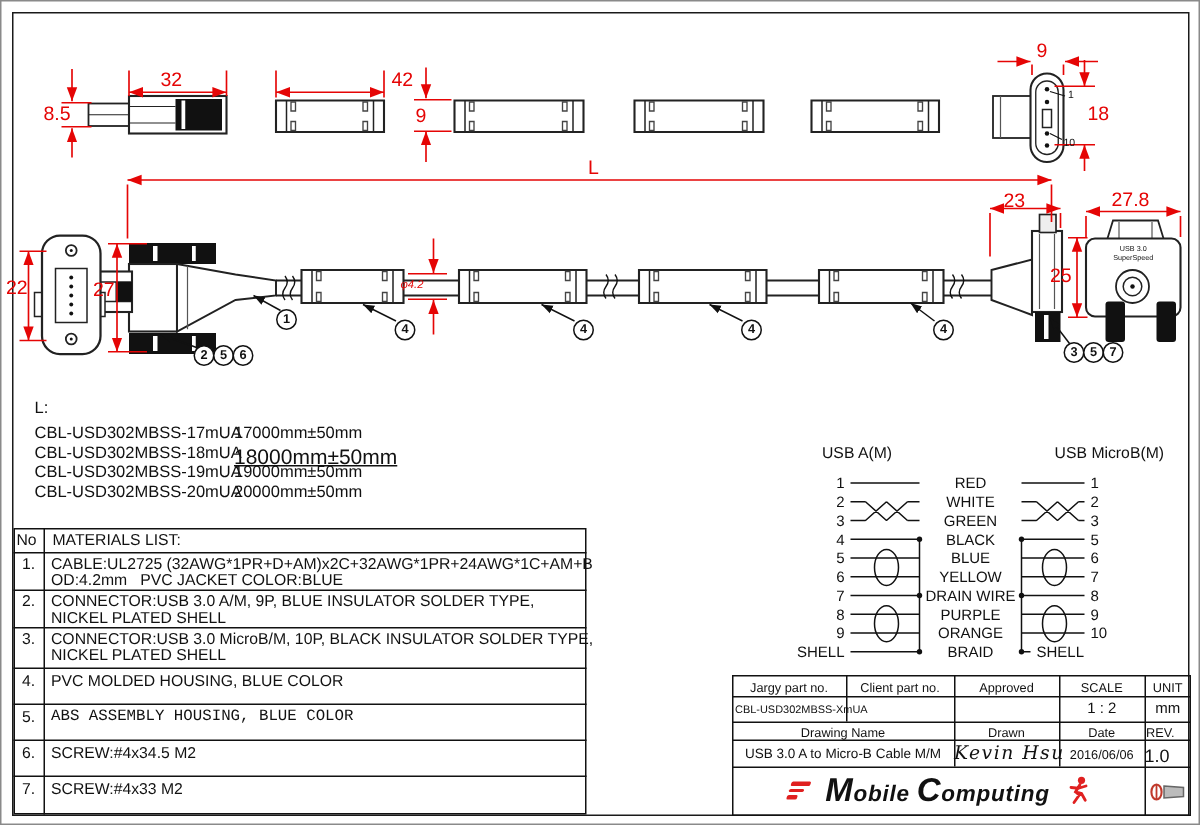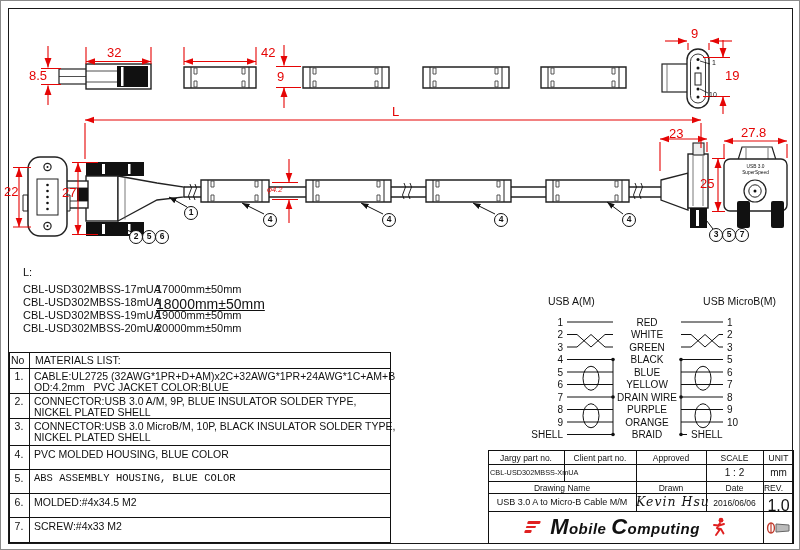--- a/index.html
+++ b/index.html
@@ -224,21 +224,21 @@
       <text x="711" y="64">1</text>
       <text x="708" y="96">10</text>
     </g>
   </svg>
 
   <div class="dim" style="left:106px;top:44px;">32</div>
   <div class="dim" style="left:217px;top:44px;margin-left:43px;">42</div>
   <div class="dim" style="left:28px;top:67px;">8.5</div>
   <div class="dim" style="left:276px;top:68px;">9</div>
   <div class="dim" style="left:690px;top:25px;">9</div>
-  <div class="dim" style="left:724px;top:67px;">19</div>
+  <div class="dim" style="left:724px;top:67px;">18</div>
   <div class="dim" style="left:391px;top:103px;">L</div>
   <div class="dim" style="left:3px;top:183px;">22</div>
   <div class="dim" style="left:61px;top:184px;">27</div>
   <div class="dimsm" style="left:266px;top:184px;font-style:italic;">φ4.2</div>
   <div class="dim" style="left:668px;top:125px;">23</div>
   <div class="dim" style="left:740px;top:124px;">27.8</div>
   <div class="dim" style="left:699px;top:175px;">25</div>
 
   <div class="co" style="left:183px;top:205px;">1</div>
   <div class="co" style="left:128px;top:229px;">2</div>
@@ -289,21 +289,21 @@
     <div class="cell" style="left:33px;top:419px;font-size:10.5px;">CONNECTOR:USB 3.0 MicroB/M, 10P, BLACK INSULATOR SOLDER TYPE,</div>
     <div class="cell" style="left:33px;top:430px;font-size:10.5px;">NICKEL PLATED SHELL</div>
 
     <div class="cell ctr" style="left:8px;top:447px;width:20px;font-size:10.5px;">4.</div>
     <div class="cell" style="left:33px;top:447px;font-size:10.5px;">PVC MOLDED HOUSING, BLUE COLOR</div>
 
     <div class="cell ctr" style="left:8px;top:471px;width:20px;font-size:10.5px;">5.</div>
     <div class="cell" style="left:33px;top:471px;font-size:10.5px;font-family:Liberation Mono, monospace;">ABS ASSEMBLY HOUSING, BLUE COLOR</div>
 
     <div class="cell ctr" style="left:8px;top:495px;width:20px;font-size:10.5px;">6.</div>
-    <div class="cell" style="left:33px;top:495px;font-size:10.5px;">MOLDED:#4x34.5 M2</div>
+    <div class="cell" style="left:33px;top:495px;font-size:10.5px;">SCREW:#4x34.5 M2</div>
 
     <div class="cell ctr" style="left:8px;top:519px;width:20px;font-size:10.5px;">7.</div>
     <div class="cell" style="left:33px;top:519px;font-size:10.5px;">SCREW:#4x33 M2</div>
   </div>
 
   <div>
     <div class="box" style="left:487px;top:449px;width:306px;height:94px;"></div>
     <div class="hline" style="left:487px;top:463px;width:306px;"></div>
     <div class="hline" style="left:487px;top:480px;width:306px;"></div>
     <div class="hline" style="left:487px;top:492px;width:306px;"></div>
@@ -324,21 +324,21 @@
     <div class="cell ctr" style="left:762px;top:466px;width:31px;font-size:10px;">mm</div>
 
     <div class="cell ctr" style="left:487px;top:482px;width:148px;font-size:8.5px;">Drawing Name</div>
     <div class="cell ctr" style="left:635px;top:482px;width:70px;font-size:8.5px;">Drawn</div>
     <div class="cell ctr" style="left:705px;top:482px;width:57px;font-size:8.5px;">Date</div>
     <div class="cell ctr" style="left:762px;top:482px;width:21px;font-size:8.5px;">REV.</div>
 
     <div class="cell ctr" style="left:487px;top:496px;width:148px;font-size:9px;">USB 3.0 A to Micro-B Cable M/M</div>
     <div class="cell ctr sig" style="left:635px;top:493px;width:70px;">Kevin Hsu</div>
     <div class="cell ctr" style="left:705px;top:497px;width:57px;font-size:8.5px;">2016/06/06</div>
-    <div class="cell ctr" style="left:762px;top:496px;width:31px;font-size:16px;">1.0</div>
+    <div class="cell ctr" style="left:762px;top:496px;width:14px;font-size:12px;">1.0</div>
 
     <div class="logo-row">
       <span class="stripes">
           <i style="width:13px;"></i>
           <i style="width:10px;"></i>
           <i style="width:7px;"></i>
         </span>
       <span class="brand1"><span class="w">Mobile</span> <span class="w">Computing</span></span>
       <svg width="17" height="20" viewBox="0 0 17 20" style="position:static;">
         <circle cx="12" cy="3.2" r="2.4" fill="#e02020"></circle>

